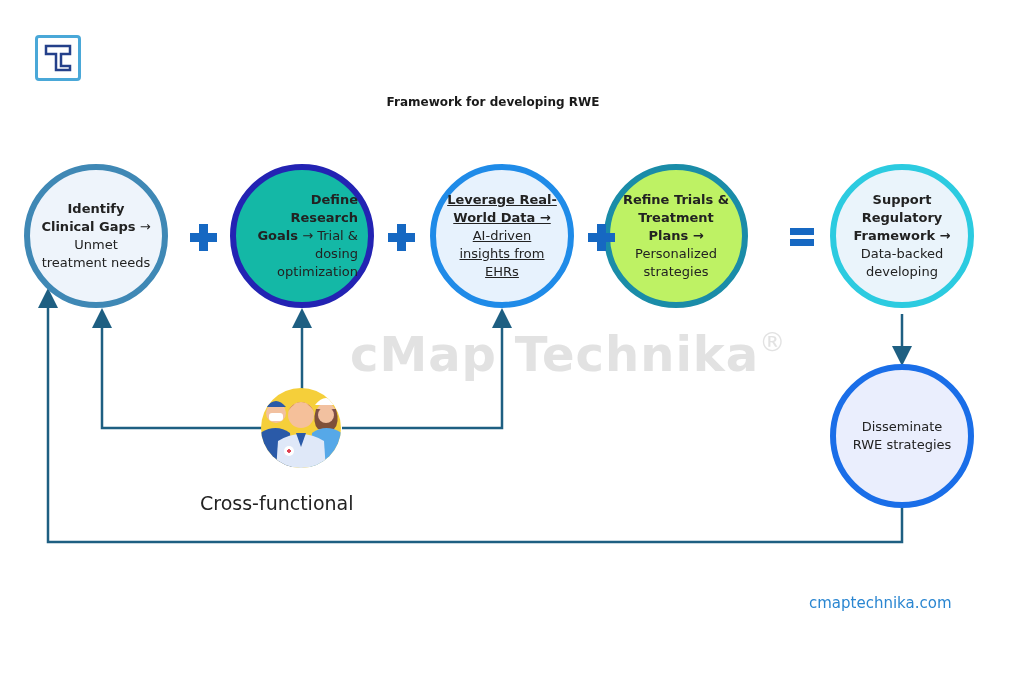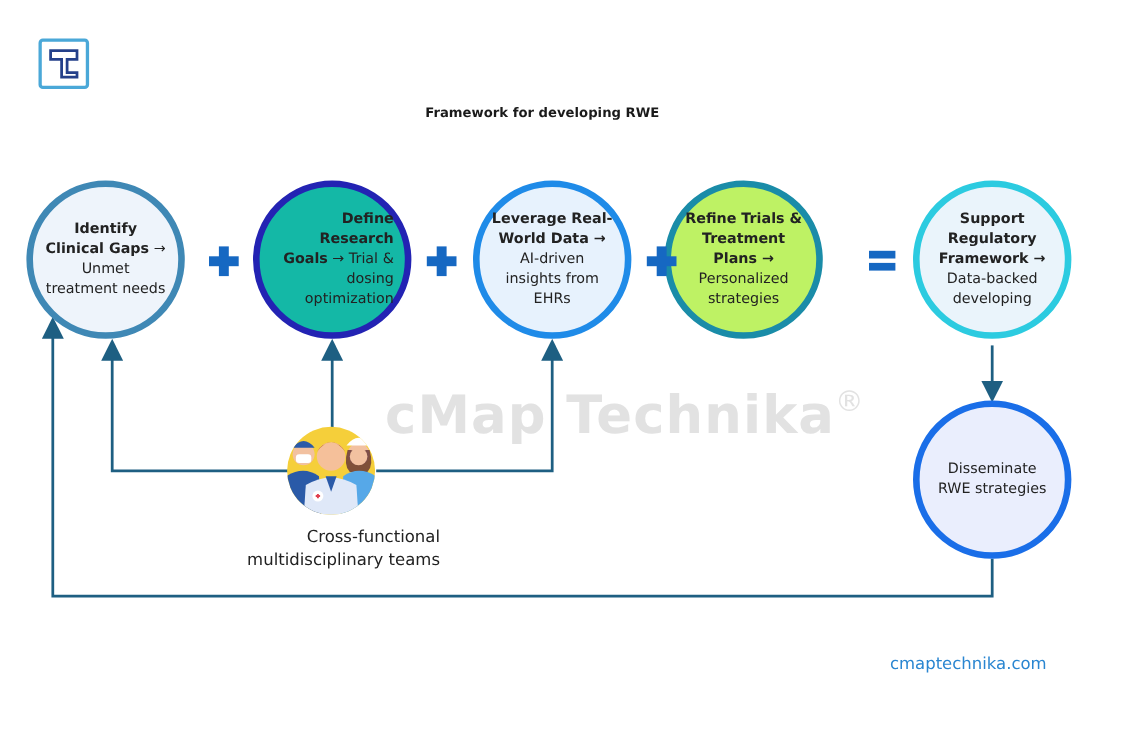--- a/index.html
+++ b/index.html
@@ -4,38 +4,38 @@
 <style>
   html, body { margin: 0; padding: 0; background: #ffffff; }
   body { width: 1024px; height: 679px; position: relative; overflow: hidden;
          font-family: "DejaVu Sans", sans-serif; }
   .logo { position: absolute; left: 35px; top: 35px; width: 46px; height: 46px;
           border: 3px solid #4aa8d8; border-radius: 4px; box-sizing: border-box; background:#fff; }
   .logo svg { position: absolute; left: 6px; top: 6px; }
   .title { position: absolute; left: 0; width: 986px; top: 95px; text-align: center;
            font-weight: bold; font-size: 12px; color: #1a1a1a; }
   .watermark { position: absolute; left: 350px; top: 326px; font-size: 48px; font-weight: bold;
-               color: #e2e2e2; letter-spacing: 1px; margin-top: 24px; }
+               color: #e2e2e2; letter-spacing: 1px; }
   .watermark sup { font-size: 26px; vertical-align: 20px; font-weight: normal; }
   svg.lines { position: absolute; left: 0; top: 0; }
   .circle { position: absolute; width: 144px; height: 144px; border-radius: 50%;
             box-sizing: border-box; display: flex; align-items: center; justify-content: center;
             text-align: center; font-size: 13px; line-height: 18px; color: #222; }
   .circle .txt { width: 112px; }
   .circle b { font-weight: bold; }
   .op { position: absolute; color: #0a6cc4; font-weight: bold; }
   .plus { width: 26px; height: 26px; }
   .plus::before, .plus::after { content: ""; position: absolute; background: #1668c2; }
   .plus::before { left: 9px; top: 0; width: 9px; height: 27px; }
   .plus::after { left: 0; top: 9px; width: 27px; height: 9px; }
   .eq { width: 24px; height: 22px; }
   .eq::before, .eq::after { content: ""; position: absolute; left: 0; width: 24px; height: 7px; background: #1668c2; }
   .eq::before { top: 2px; } .eq::after { top: 13px; }
-  .team-label { position: absolute; left: 200px; width: 200px; top: 478px; text-align: right;
-                font-size: 15px; line-height: 21px; color: #222; }
+  .team-label { position: absolute; left: 200px; width: 200px; top: 493px; text-align: left;
+                font-size: 19px; line-height: 21px; color: #222; }
   .footer { position: absolute; left: 809px; top: 594px; font-size: 15px; font-weight: normal; color: #2a86d1; }
 </style>
 </head>
 <body>
 
 <div class="logo">
   <svg width="28" height="28" viewBox="0 0 28 28">
     <path d="M2 2 H26 V10 H17 V22 H26 V26 H12 V10 H2 Z" fill="none" stroke="#24408a" stroke-width="2.5"></path>
   </svg>
 </div>
@@ -63,21 +63,21 @@
     <polyline points="902,508 902,542 48,542 48,298" marker-end="url(#arr)"></polyline>
   </g>
 </svg>
 
 <div id="c0" class="circle" style="left: 24px; top: 164px; border: 6px solid rgb(63, 136, 181); background: rgb(238, 244, 251);">
     <div class="txt"><b>Identify Clinical Gaps</b><span> → Unmet treatment needs</span></div>
   </div>
 <div id="c1" class="circle" style="left: 230px; top: 164px; border: 6px solid rgb(35, 35, 179); background: #14b8a6; text-align: right;">
     <div class="txt"><b>Define Research Goals</b><span> → Trial &amp; dosing optimization</span></div>
   </div>
-<div id="c2" class="circle" style="left: 430px; top: 164px; border: 6px solid rgb(31, 139, 232); background: rgb(231, 242, 253);">
+<div id="c2" class="circle" style="left: 430px; top: 164px; border: 6px solid rgb(31, 139, 232); background: rgb(231, 242, 253); text-decoration: underline;">
     <div class="txt"><b>Leverage Real-World Data →</b><span> AI-driven insights from EHRs</span></div>
   </div>
 <div id="c3" class="circle" style="left: 604px; top: 164px; border: 6px solid rgb(26, 140, 168); background: #bef264;">
     <div class="txt"><b>Refine Trials &amp; Treatment Plans →</b><span> Personalized strategies</span></div>
   </div>
 <div id="c4" class="circle" style="left: 830px; top: 164px; border: 6px solid rgb(44, 203, 224); background: rgb(234, 244, 251);">
     <div class="txt"><b>Support Regulatory Framework →</b><span> Data-backed developing</span></div>
   </div>
 <div id="c5" class="circle" style="left: 830px; top: 364px; border: 6px solid rgb(26, 110, 232); background: rgb(234, 238, 253);">
     <div class="txt"><span>Disseminate RWE strategies</span></div>
@@ -107,16 +107,15 @@
     <path d="M30 26 Q43 8 56 26 Q52 18 43 17 Q34 18 30 26 Z" fill="#c6732a"></path>
     <path d="M18 86 L20 56 Q43 42 66 56 L68 86 Z" fill="#dfe8f8"></path>
     <path d="M38 48 L43 62 L48 48 Z" fill="#2a5aa8"></path>
     <circle cx="31" cy="66" r="5" fill="#ffffff"></circle>
     <path d="M29 66 H33 M31 64 V68" stroke="#e04050" stroke-width="1.8"></path>
   </g>
 </svg>
 
 <div class="team-label">
   <div>Cross-functional</div>
-  <div>multidisciplinary teams</div>
 </div>
 
 <div class="footer">cmaptechnika.com</div>
 
 </body></html>

